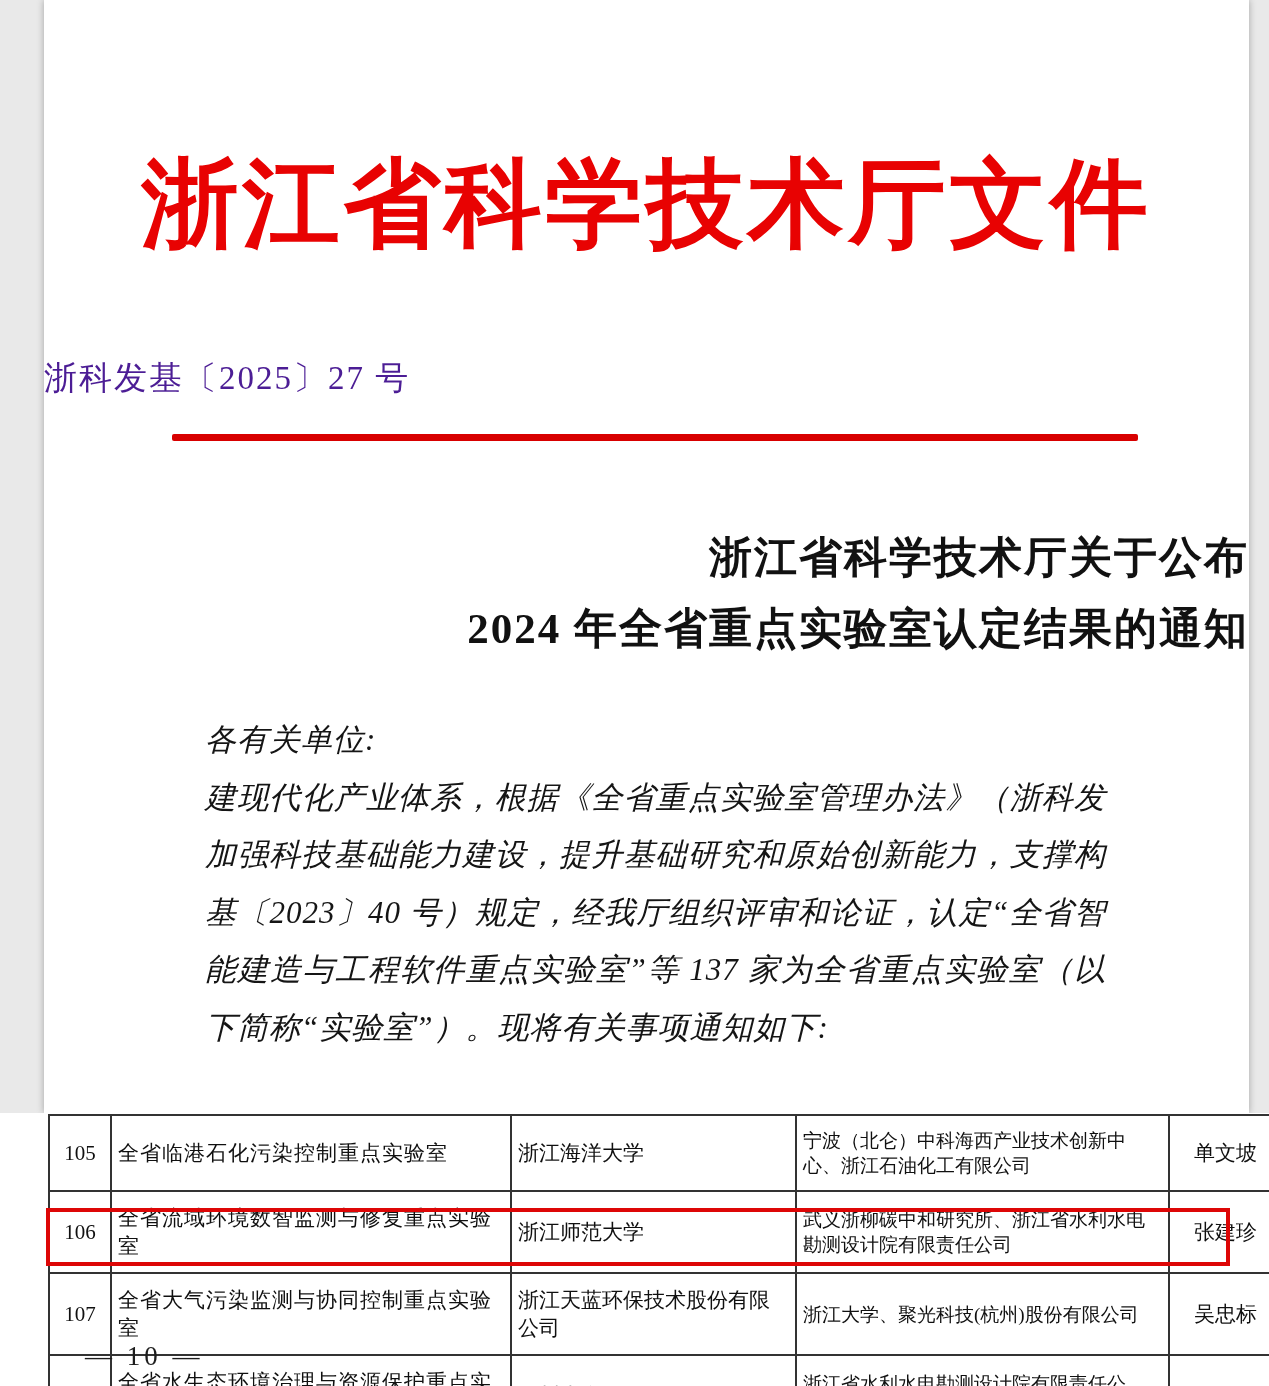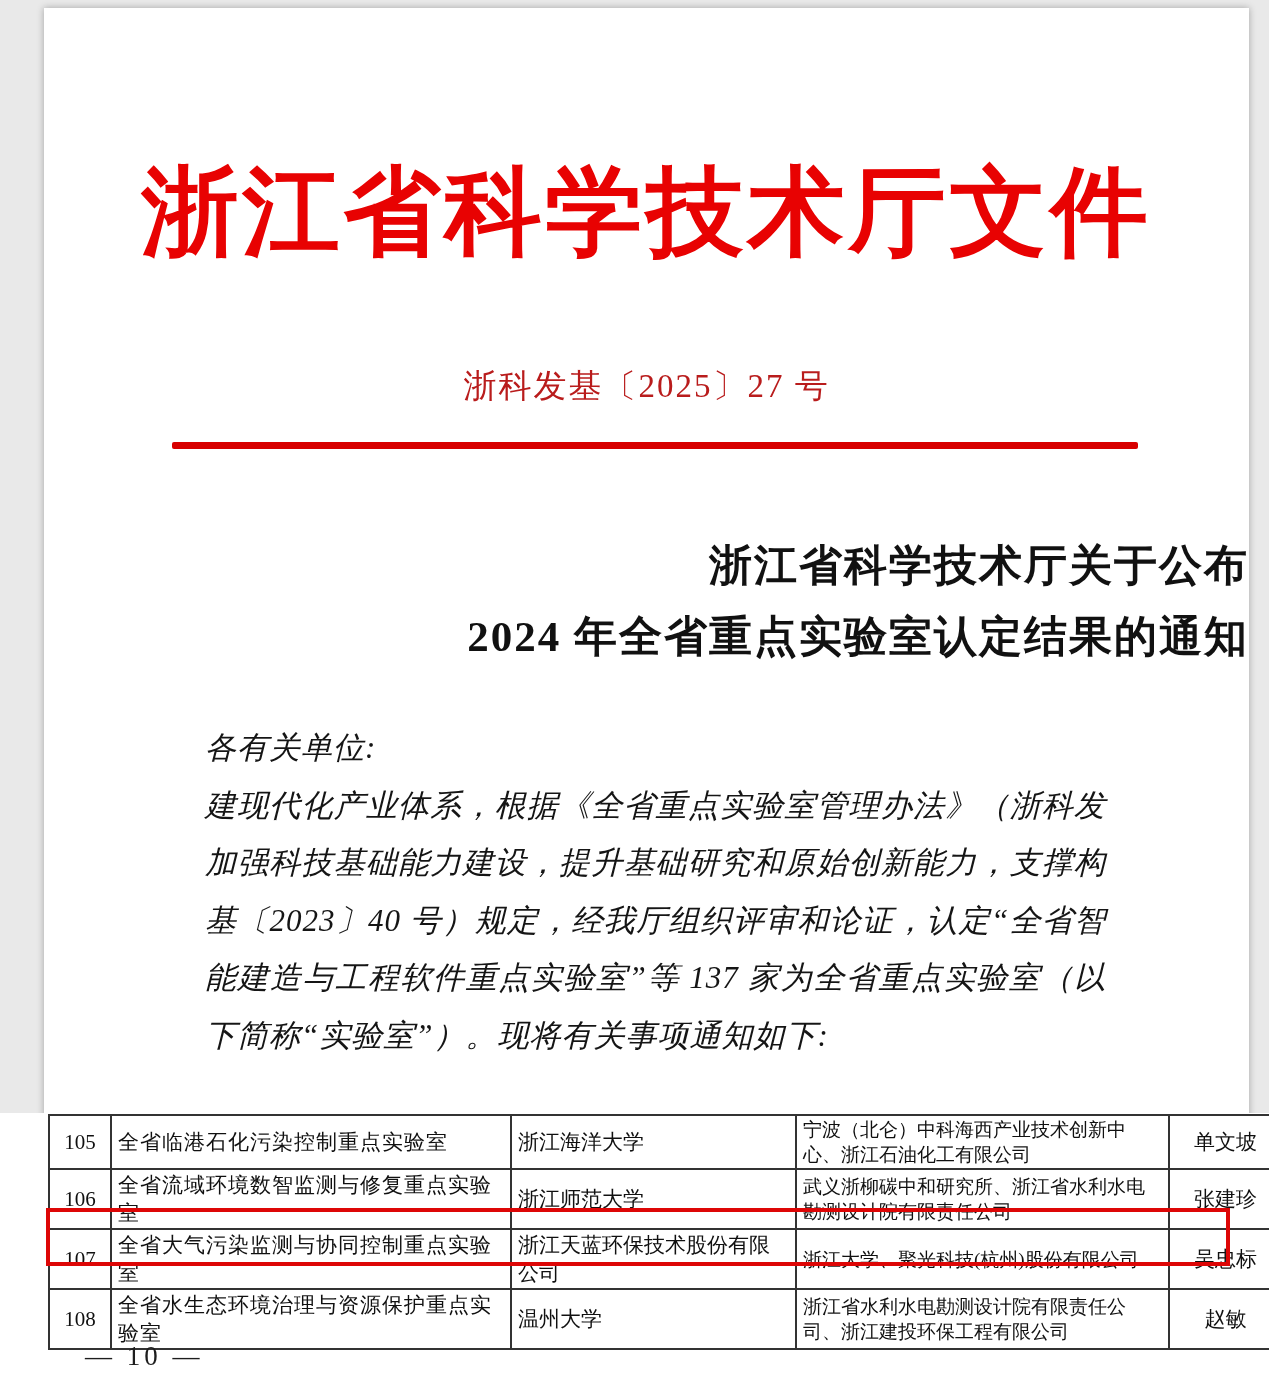--- a/index.html
+++ b/index.html
@@ -10,33 +10,33 @@
     position:relative; width:1269px; height:1386px;
     background:#ffffff; overflow:hidden; margin:0 auto;
   }
 
   
   .top-section{
     position:absolute; left:0; top:0; width:1269px; height:1113px;
     background:#e9e9e9;
   }
   .doc-page{
-    position:absolute; left:44px; top:8px; width:1205px; height:1113px;
+    position:absolute; left:44px; top:0; width:1205px; height:1113px;
     background:#ffffff;
     box-shadow:0 0 7px rgba(0,0,0,0.30);
   }
   .red-title{
     position:absolute; left:0; top:140px; width:100%;
     text-align:center; white-space:nowrap;
     font-size:97px; font-weight:900; letter-spacing:4px;
     color:#e80202;
   }
   .doc-number{
     position:absolute; left:0; top:356px; width:100%;
-    text-align:center; font-size:33px; letter-spacing:2px; color:#b91c1c;
+    font-size:33px; letter-spacing:2px; color:#4c1d95;
   }
   .red-rule{
     position:absolute; left:128px; top:434px; width:966px; height:7px;
     background:#d80000; border-radius:2px;
   }
   .notice-title{
     position:absolute; left:0; top:522px; width:100%;
     text-align:right; font-size:43px; font-weight:bold;
     line-height:71px; letter-spacing:2px; color:#111111;
   }
@@ -54,21 +54,21 @@
     position:absolute; left:0; top:1113px; width:1269px; height:273px;
     background:#ffffff;
   }
   table.labs{
     position:absolute; left:48px; top:1px;
     border-collapse:collapse; table-layout:fixed; width:1169px;
     font-size:21px; color:#101010;
   }
   table.labs td{
     border:2px solid #333333; vertical-align:middle;
-    padding:1px 6px; overflow:hidden;
+    padding:12px 6px; overflow:hidden;
   }
   tr.r0{ height:49px; } tr.r1{ height:48px; }
   tr.r2{ height:52px; } tr.r3{ height:51px; }
   td.c-no  { width:62px;  text-align:center; }
   td.c-lab { width:400px; padding-left:9px;  letter-spacing:1px; }
   td.c-host{ width:285px; padding-left:11px;margin-left:24px; }
   td.c-part{ width:373px; font-size:19px; line-height:25px; padding:1px 6px 1px 7px; }
   td.c-dir { width:113px; text-align:center; }
 
   .highlight-box{

